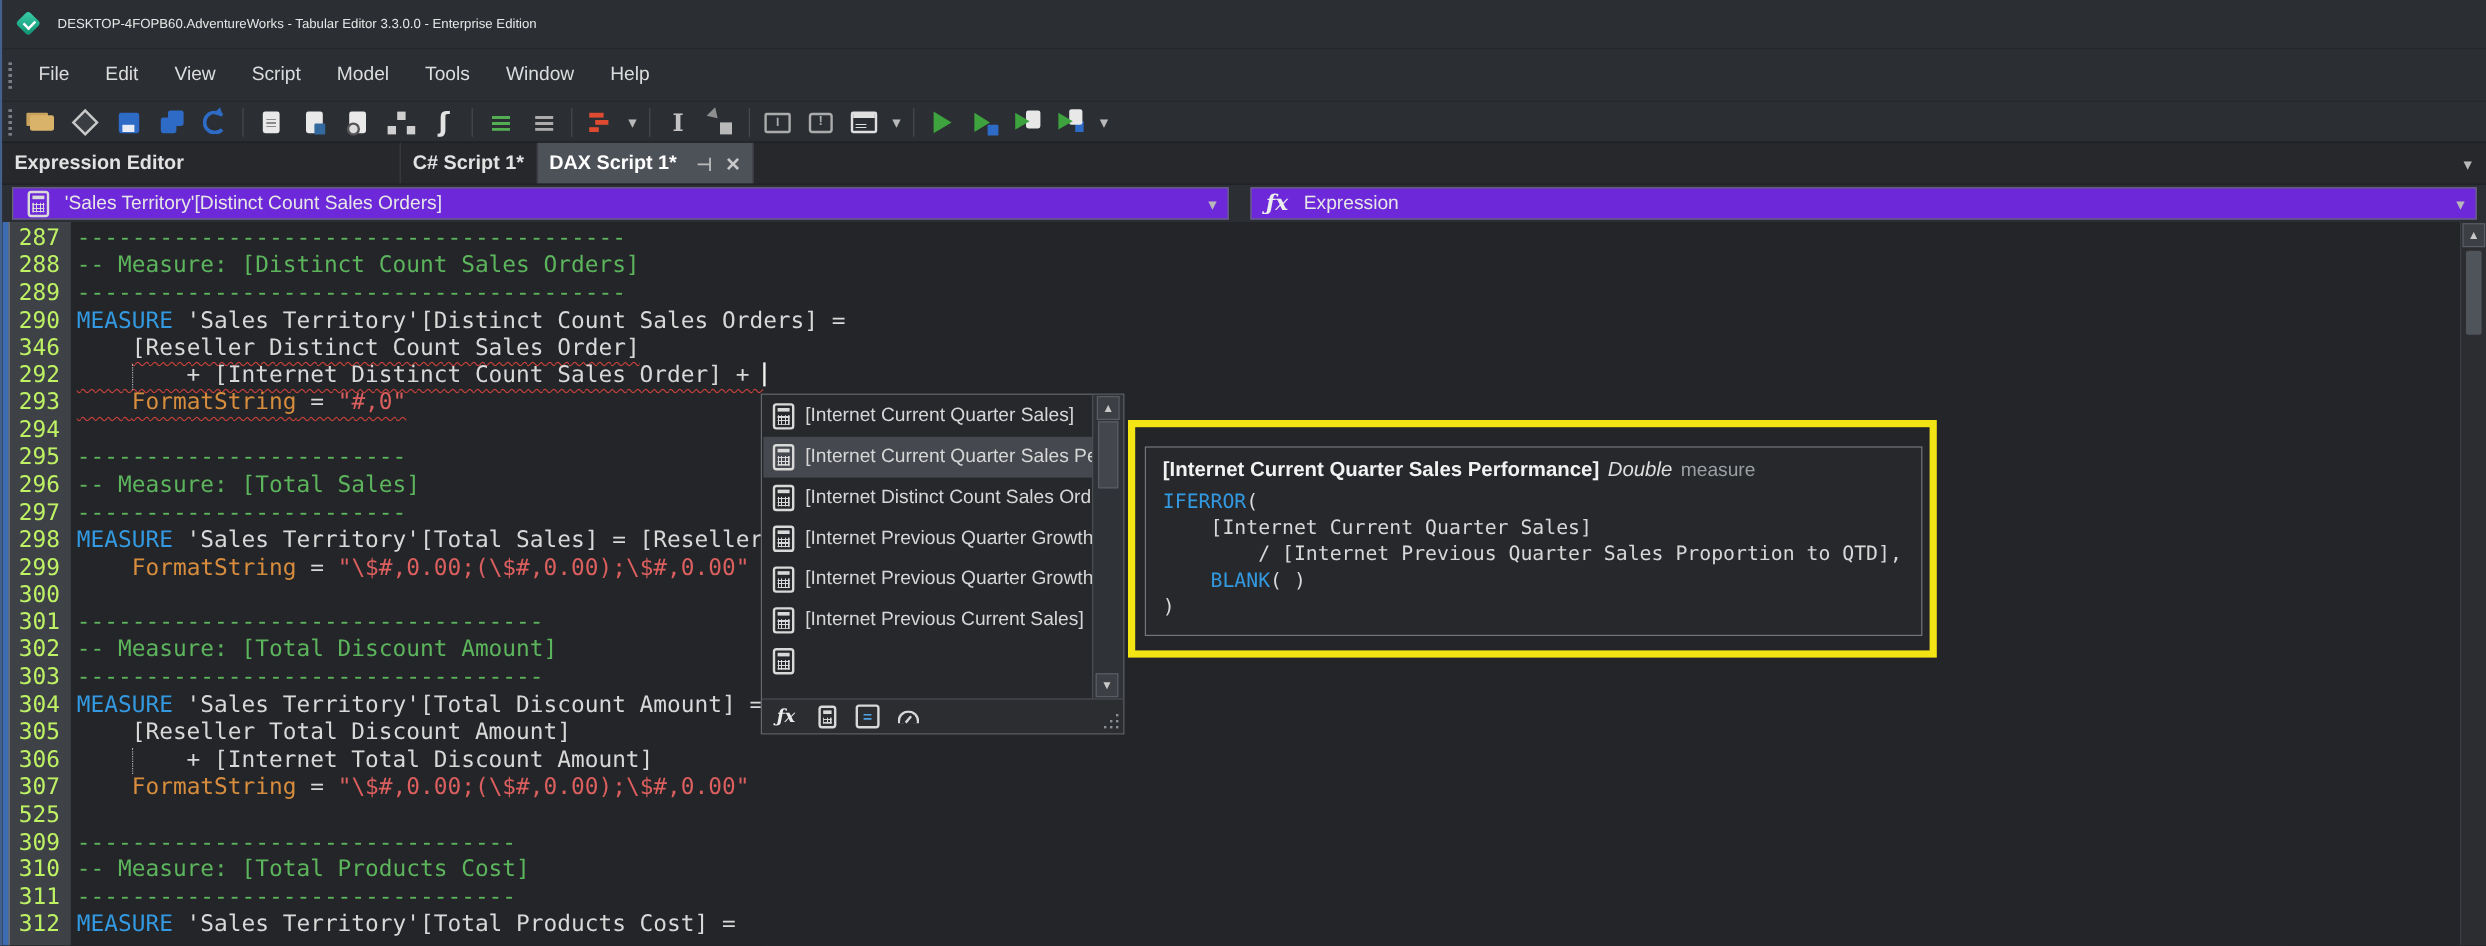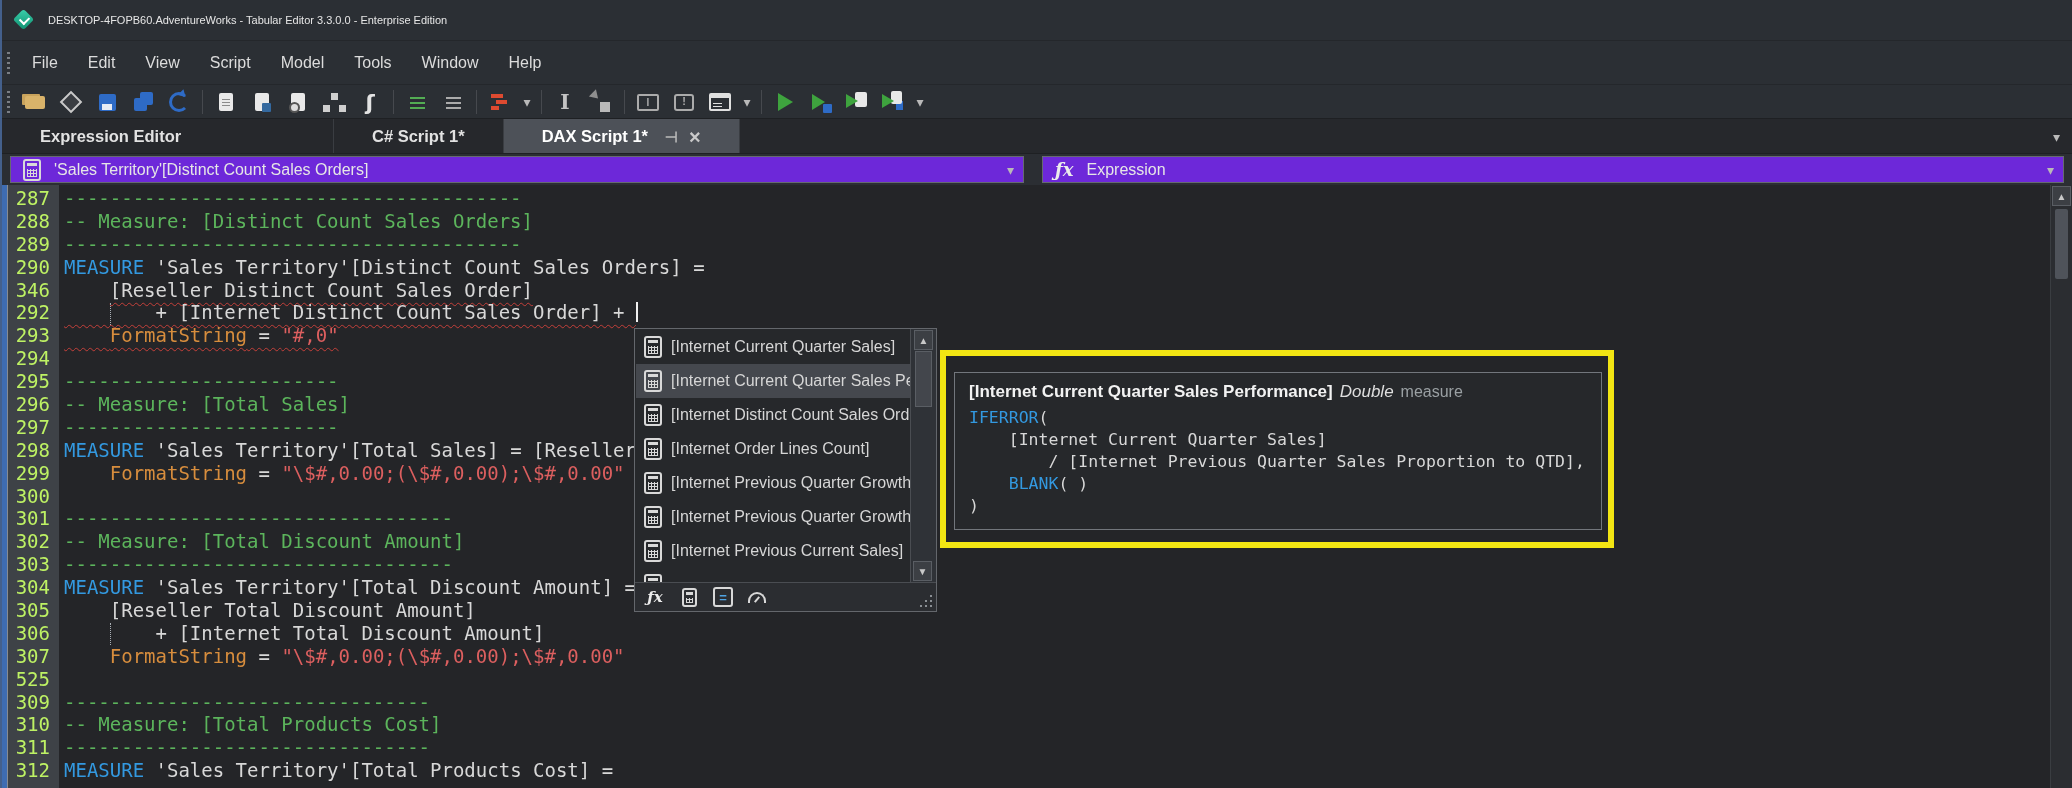--- a/index.html
+++ b/index.html
@@ -67,21 +67,21 @@
   .play-save-icon::before{content:"";border-style:solid;border-width:8px 0 8px 13px;border-color:transparent transparent transparent #3EA33E;margin-right:6px}
   .play-save-icon::after{content:"";position:absolute;width:9px;height:9px;background:#2E6BC6;border-radius:1px;right:2px;bottom:2px}
   .play-document-icon::before{content:"";position:absolute;right:3px;top:3px;width:12px;height:15px;background:#E8E8E8;border-radius:2px}
   .play-document-icon::after{content:"";position:absolute;left:2px;top:5px;border-style:solid;border-width:7px 0 7px 12px;border-color:transparent transparent transparent #3EA33E}
   .play-document-save-icon::before{content:"";position:absolute;right:4px;top:2px;width:11px;height:13px;background:#E8E8E8;border-radius:2px;
      box-shadow:3px 8px 0 -2px #2E6BC6}
   .play-document-save-icon::after{content:"";position:absolute;left:2px;top:5px;border-style:solid;border-width:7px 0 7px 12px;border-color:transparent transparent transparent #3EA33E}
   .chevron-down-icon::before{content:"▾";color:#B9B9B9;font-size:14px}
   
   .tabstrip{position:absolute;left:0;top:118px;right:0;height:35px;background:#26282C;border-top:1px solid #1E2023;display:flex;align-items:stretch}
-  .tab{display:flex;align-items:center;padding:0 38px;border-right:1px solid #3A3D42;color:#E2E2E2;
+  .tab{display:flex;align-items:center;padding:0 10px;border-right:1px solid #3A3D42;color:#E2E2E2;
      font-size:16.5px;font-weight:600;box-sizing:border-box}
   .tab:first-child{width:332px}
   .tab.active{background:#4D5158;color:#FFFFFF}
   .pin-icon{display:inline-block;margin-left:16px;color:#B9B9B9;transform:rotate(90deg);font-size:15px}
   .pin-icon::before{content:"⊤"}
   .close-icon{margin-left:12px;color:#C9C9C9;font-size:20px;line-height:1}
   .tabchev{margin-left:auto;align-self:center;margin-right:12px;color:#B9B9B9;font-size:14px}
   
   .comborow{position:absolute;left:0;top:153px;right:0;height:32px;background:#2B2E33;border-top:1px solid #1E2023}
   .combo{position:absolute;top:2px;height:27px;background:#6d28d9;border:1px solid #666A70;display:flex;align-items:center;box-sizing:border-box}
@@ -334,24 +334,20 @@
       <div class="pitem sel">
         <span class="calcicon"></span>
         <span class="plabel">[Internet Current Quarter Sales Performance]</span>
       </div>
       <div class="pitem">
         <span class="calcicon"></span>
         <span class="plabel">[Internet Distinct Count Sales Orders]</span>
       </div>
       <div class="pitem">
         <span class="calcicon"></span>
-        <span class="plabel">[Internet Order Lines Count]</span>
-      </div>
-      <div class="pitem">
-        <span class="calcicon"></span>
         <span class="plabel">[Internet Previous Quarter Growth]</span>
       </div>
       <div class="pitem">
         <span class="calcicon"></span>
         <span class="plabel">[Internet Previous Quarter Growth Performance]</span>
       </div>
       <div class="pitem">
         <span class="calcicon"></span>
         <span class="plabel">[Internet Previous Current Sales]</span>
       </div>

